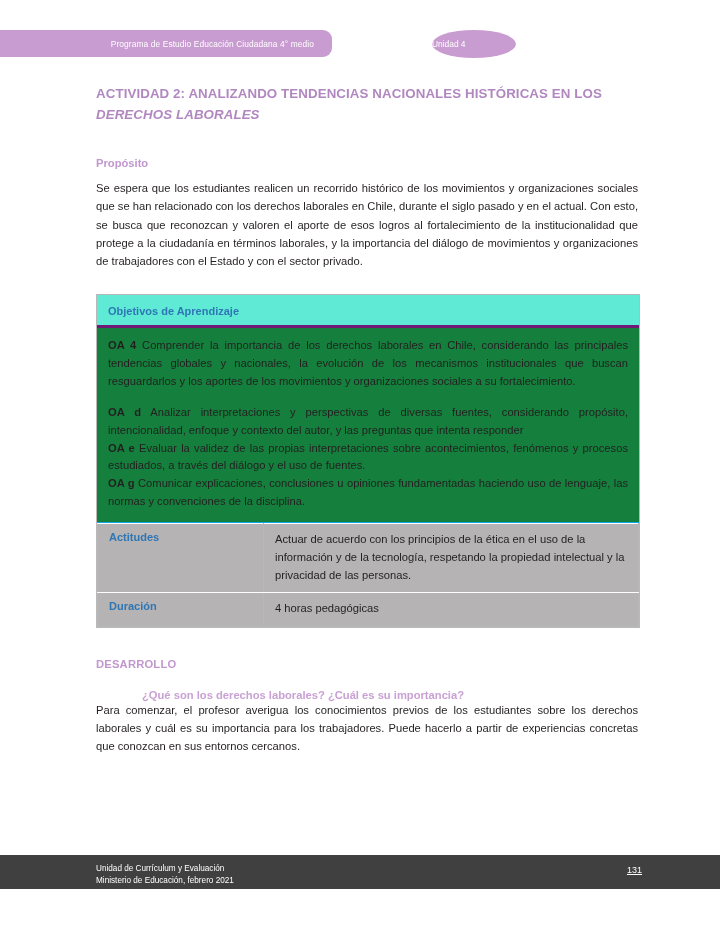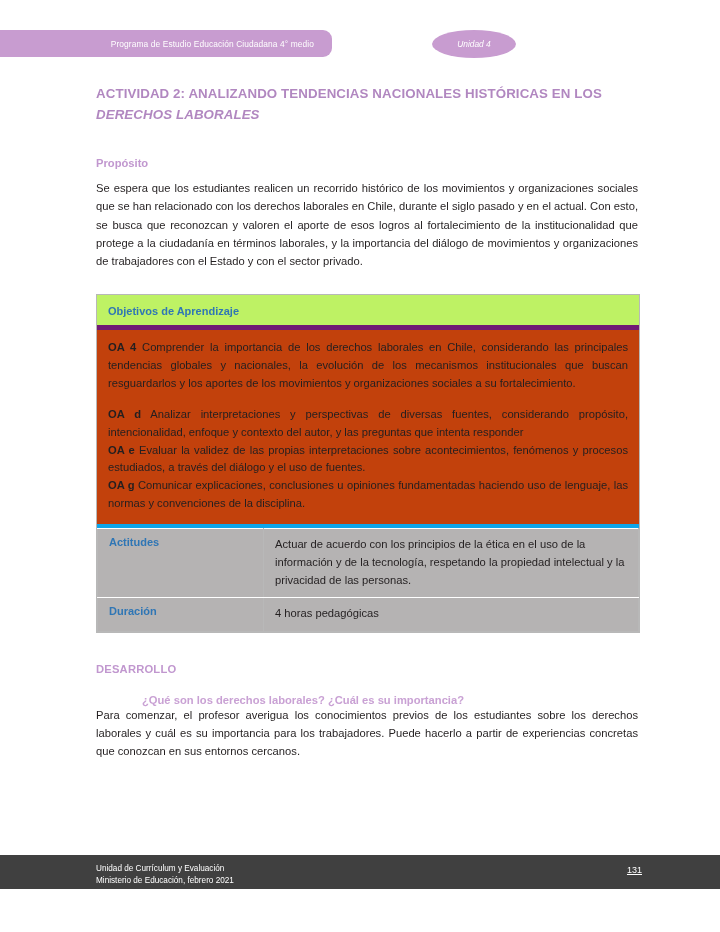--- a/index.html
+++ b/index.html
@@ -46,22 +46,21 @@
   .unit-badge {
     position: absolute;
     right: 54px;
     top: 30px;
     width: 84px;
     height: 28px;
     background: #c89cd0;
     border-radius: 50%;
     display: flex;
     align-items: center;
-    justify-content: center;
-    font-style: italic;
+    justify-content: flex-start;
   }
   .unit-badge-text {
     color: #ffffff;
     font-size: 8.4px;
     white-space: nowrap;
   }
 
   
   .page-body {
     position: absolute;
@@ -101,33 +100,33 @@
   }
 
   
   .oa-table {
     margin-top: 24px;
     width: 542px;
     border: 1px solid #b8b8b8;
     border-collapse: collapse;
   }
   .oa-header {
-    background: #bef264;
+    background: #5eead4;
     padding: 6px 10px 6px 11px;
-    border-bottom: 5px solid #701a75;
+    border-bottom: 3px solid #701a75;
   }
   .oa-header-text {
     color: #2f76b5;
     font-size: 11px;
     font-weight: bold;
   }
   .oa-body {
-    background: #c2410c;
+    background: #15803d;
     padding: 9px 11px 11px 11px;
-    border-bottom: 4px solid #0ea5e9;
+    border-bottom: 1px solid #0ea5e9;
   }
   .oa-item {
     font-size: 11.2px;
     color: #231f20;
     line-height: 1.6;
     text-align: justify;
     margin: 0 0 13px 0;
   }
   .oa-item.tight {
     margin-bottom: 0;

